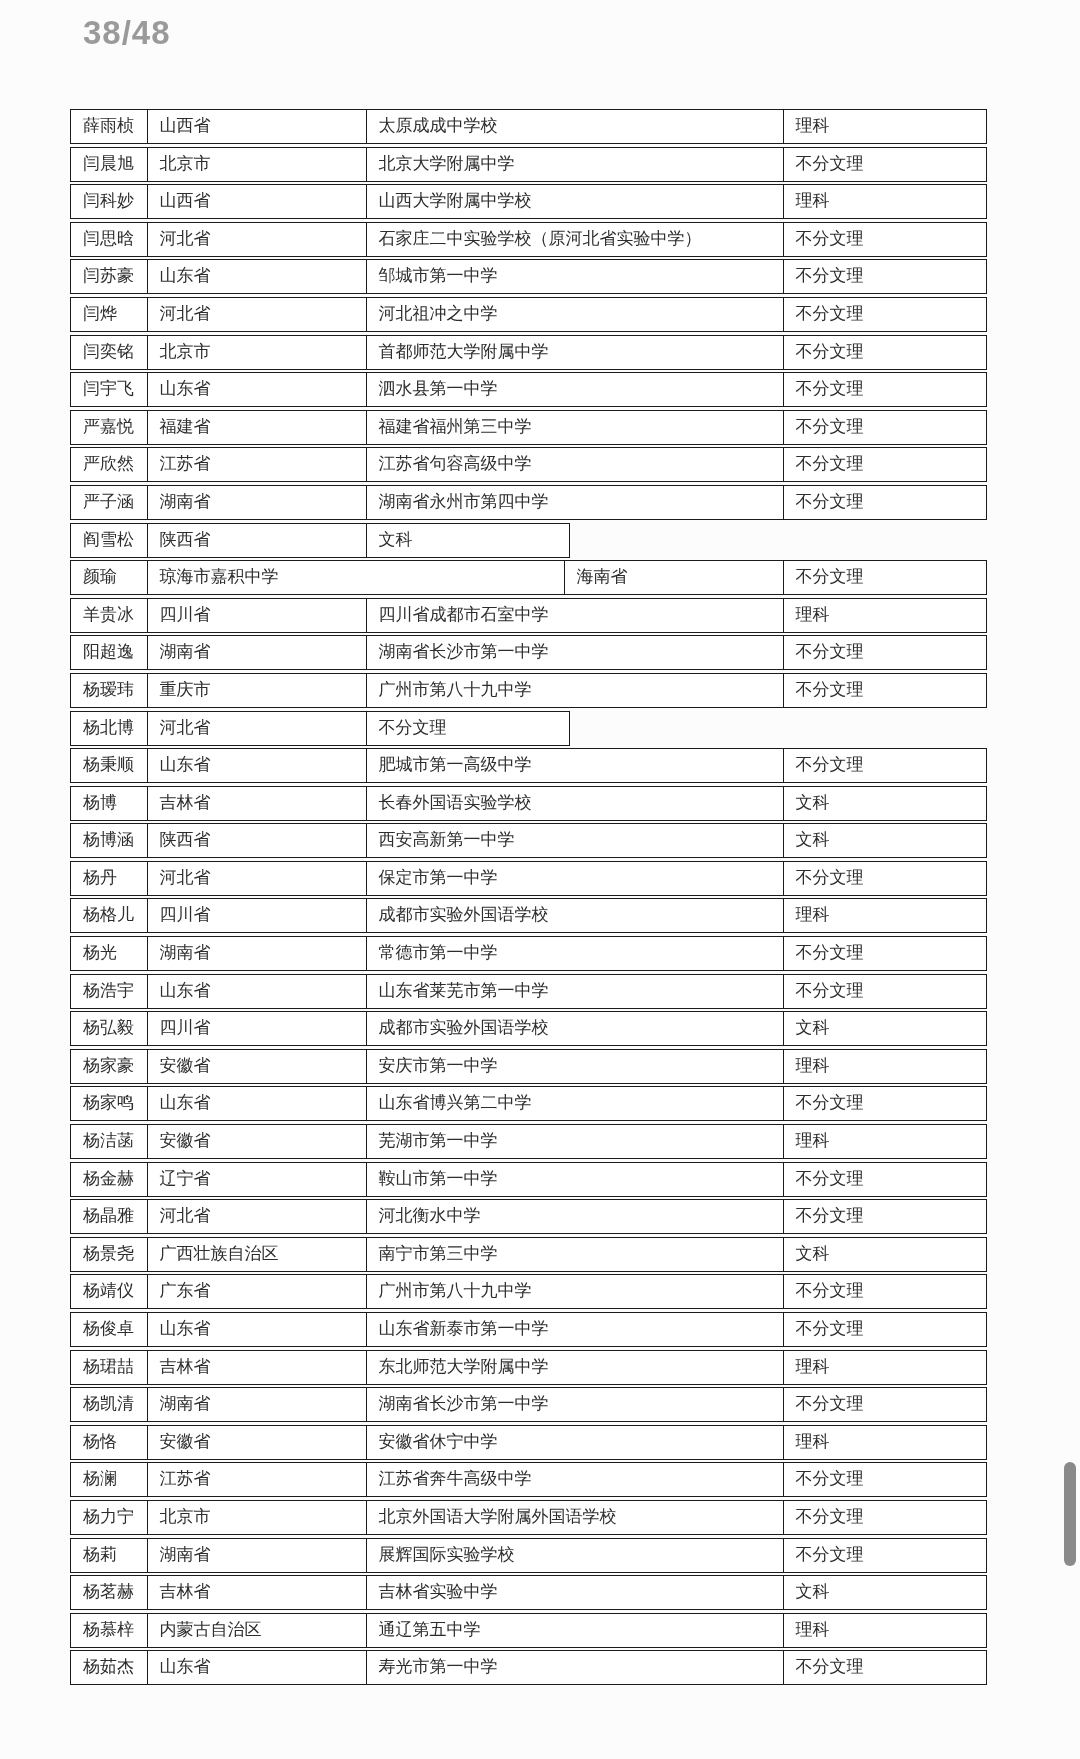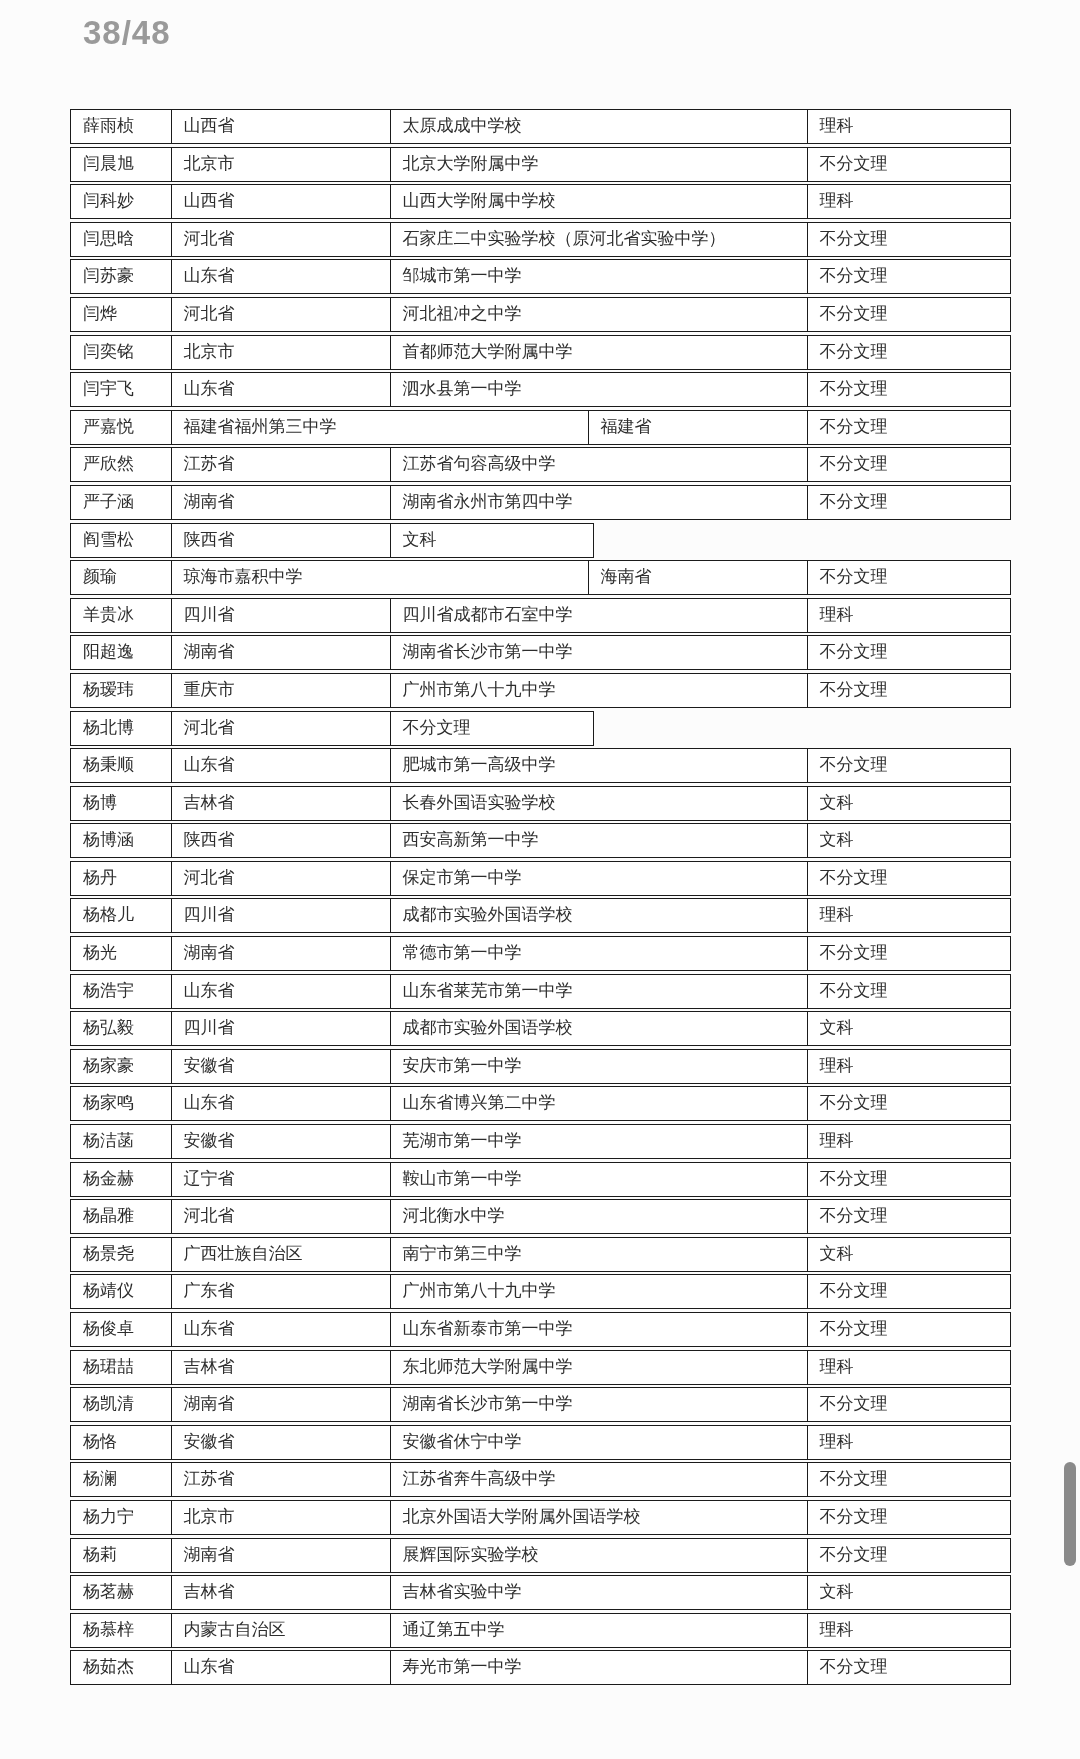--- a/index.html
+++ b/index.html
@@ -41,21 +41,21 @@
     border:1.5px solid var(--border);
     background:#fff;
     color:var(--text);
     font-size:17px;
     line-height:32px;
     padding-left:12px;
     white-space:nowrap;
     overflow:hidden;
   }
   .cell + .cell{ margin-left:-1.5px; }
-  .col-0{width:102px;}
+  .col-0{width:78px;}
   .col-1{width:220.5px;}
   .col-2{width:418.5px;}
   .col-3{width:204.5px;}
   .scrollbar-thumb{
     position:absolute;
     right:4px;
     top:1462px;
     width:12px;
     height:104px;
     border-radius:7px;
@@ -111,22 +111,22 @@
       <div class="cell col-3">不分文理</div>
     </div>
     <div class="row">
       <div class="cell col-0">闫宇飞</div>
       <div class="cell col-1">山东省</div>
       <div class="cell col-2">泗水县第一中学</div>
       <div class="cell col-3">不分文理</div>
     </div>
     <div class="row">
       <div class="cell col-0">严嘉悦</div>
+      <div class="cell col-1">福建省</div>
       <div class="cell col-2">福建省福州第三中学</div>
-      <div class="cell col-1">福建省</div>
       <div class="cell col-3">不分文理</div>
     </div>
     <div class="row">
       <div class="cell col-0">严欣然</div>
       <div class="cell col-1">江苏省</div>
       <div class="cell col-2">江苏省句容高级中学</div>
       <div class="cell col-3">不分文理</div>
     </div>
     <div class="row">
       <div class="cell col-0">严子涵</div>

